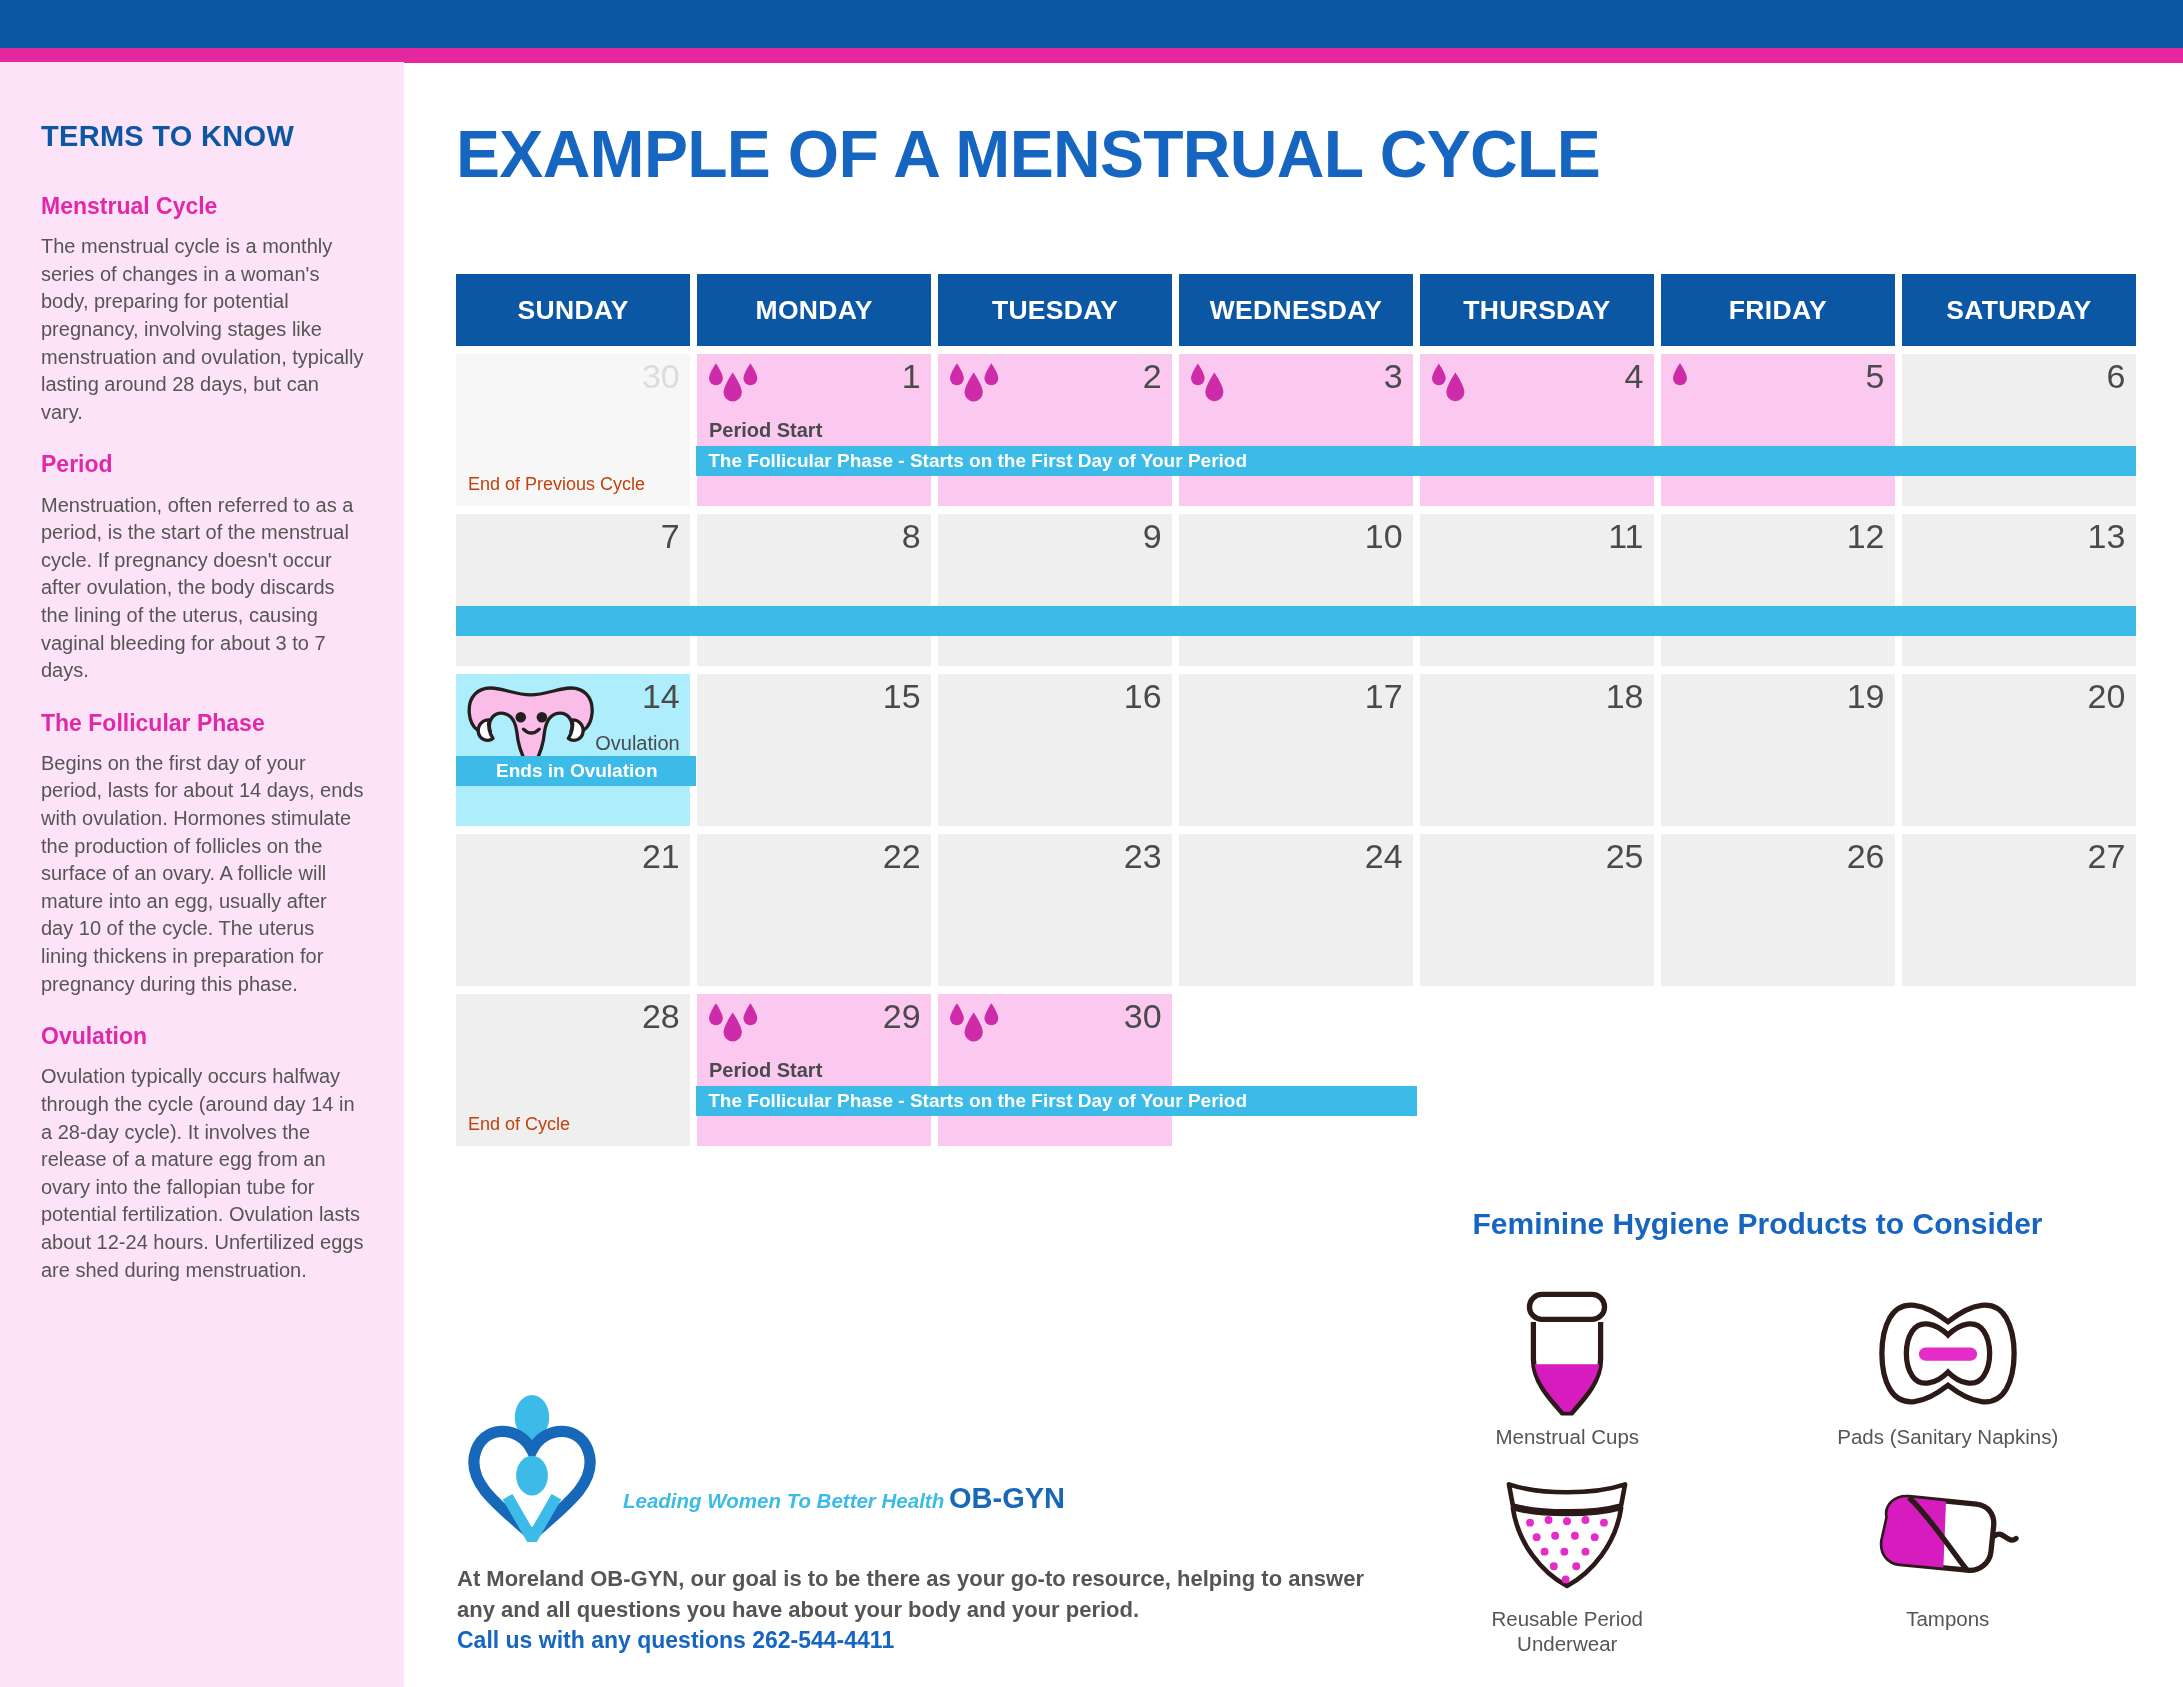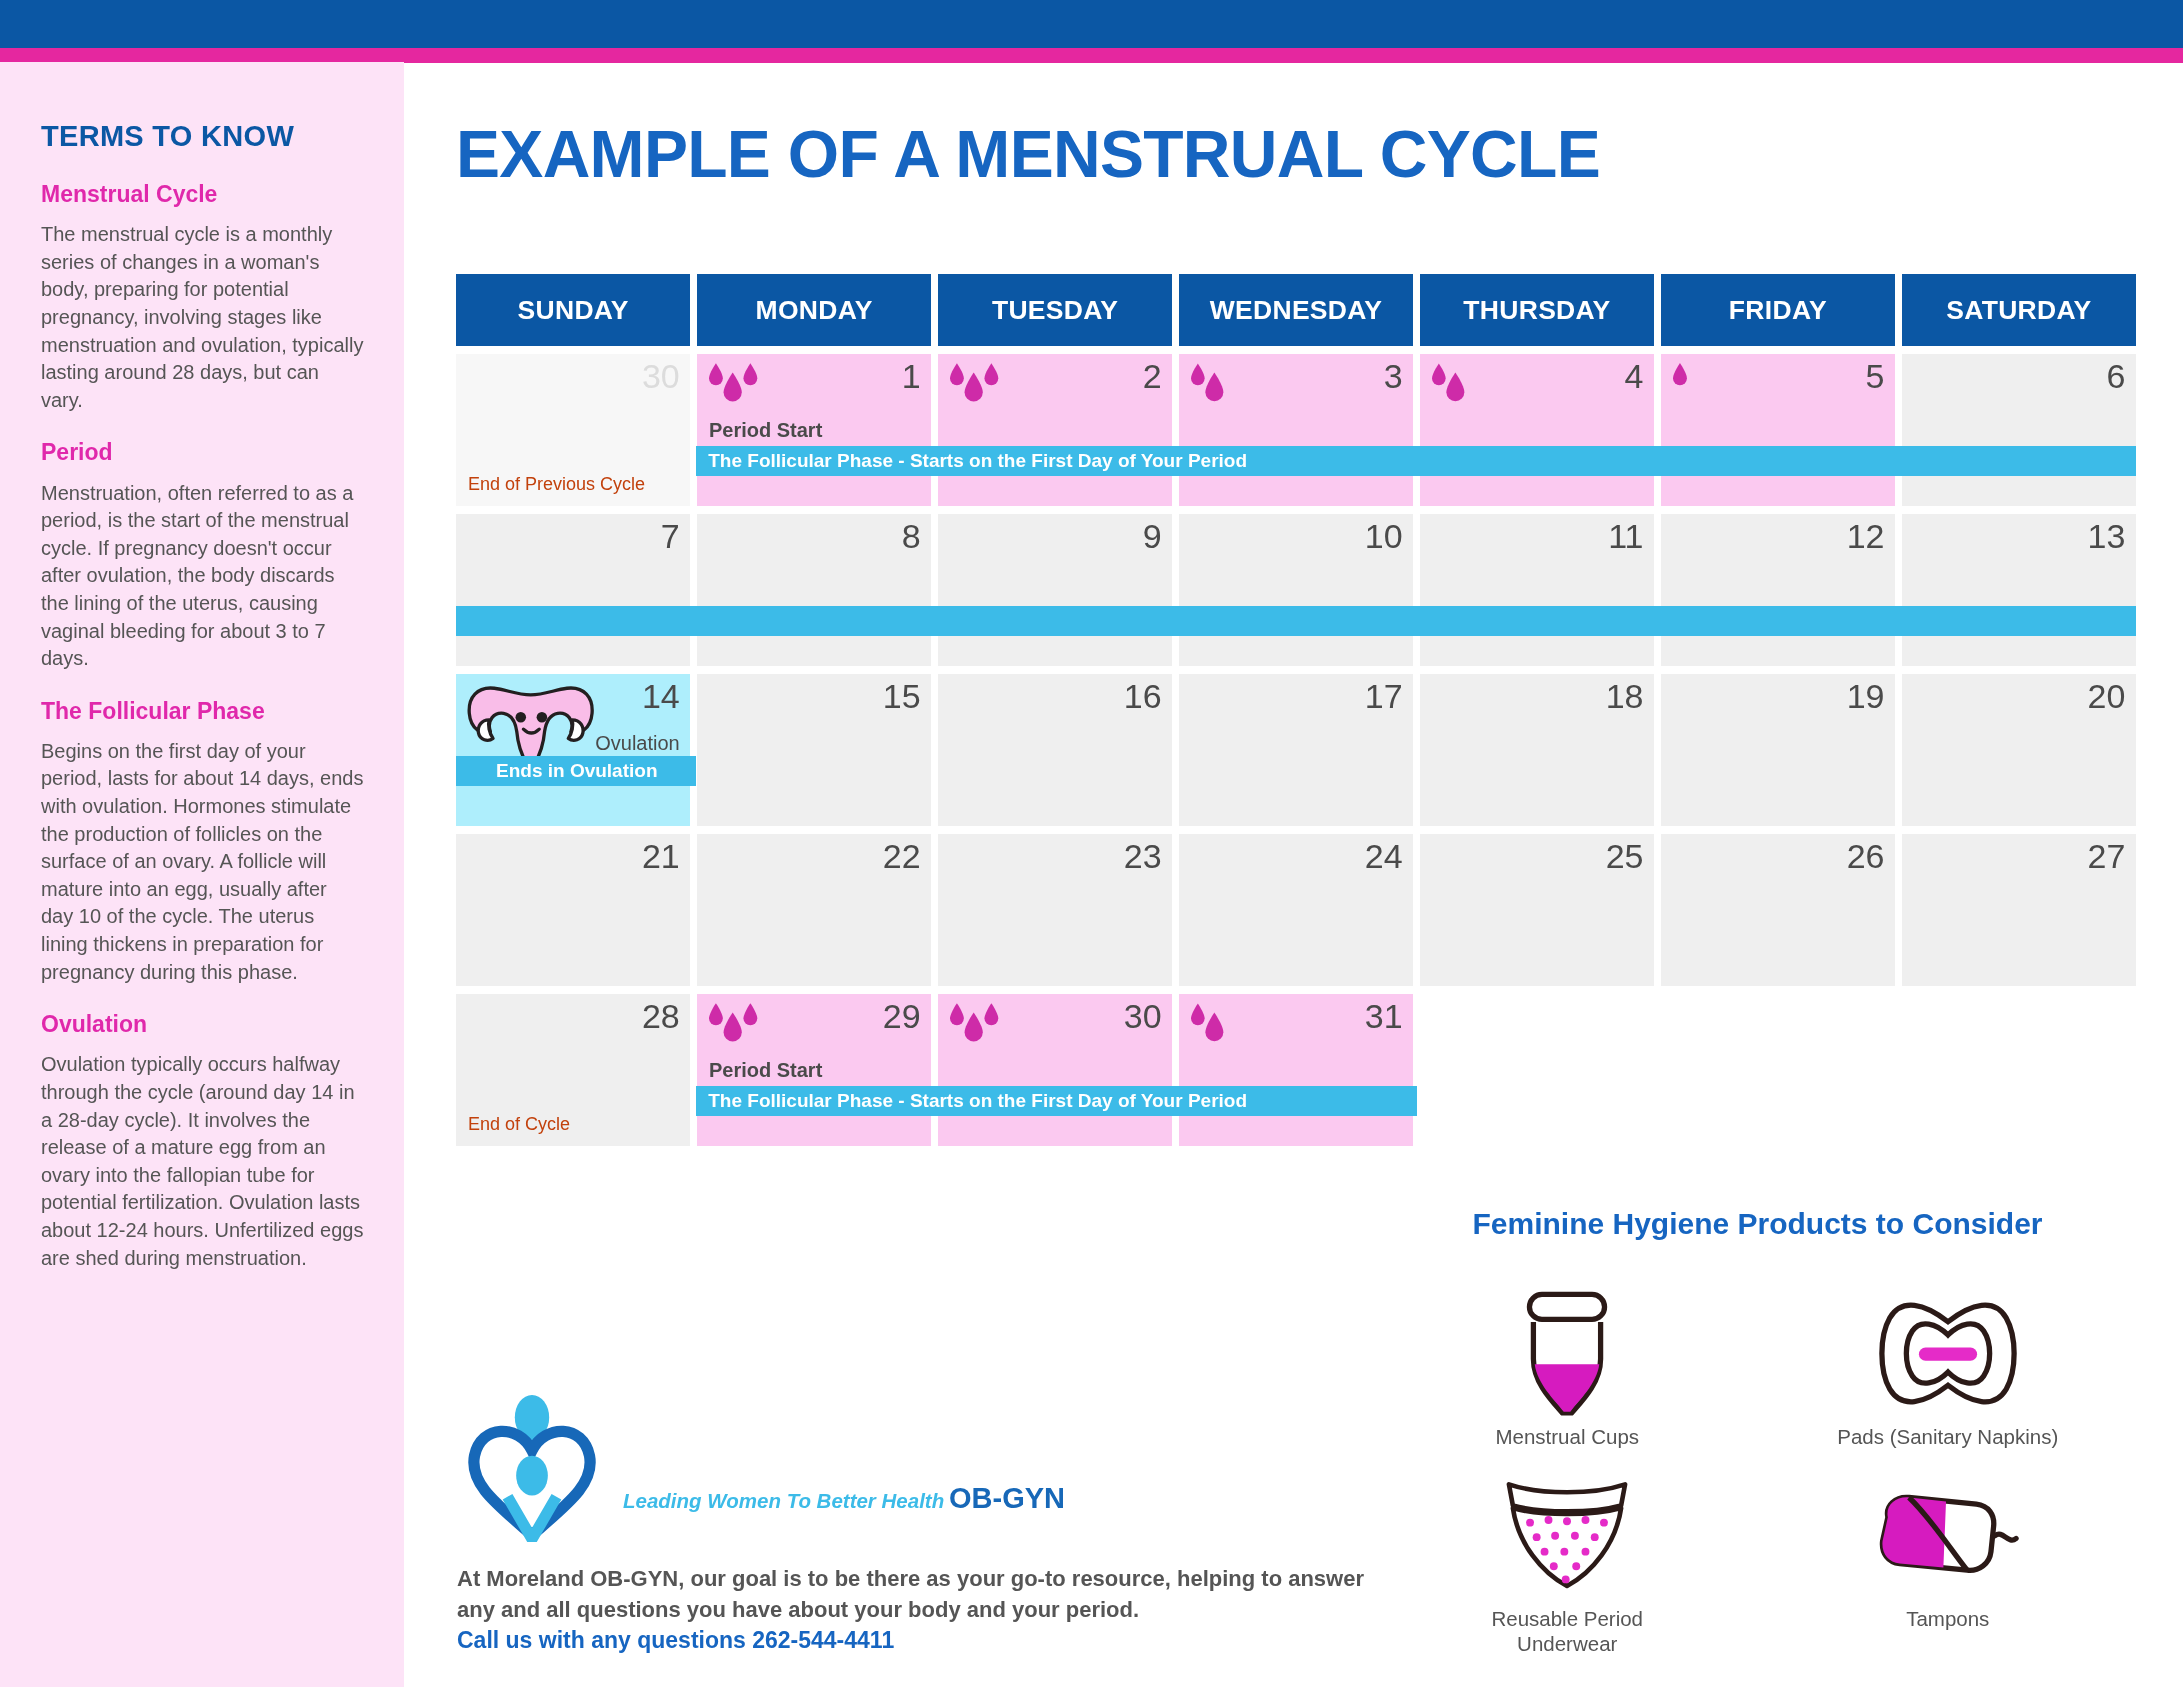--- a/index.html
+++ b/index.html
@@ -14,21 +14,21 @@
   #top-blue-bar   { position:absolute; left:0; top:0;  width:2183px; height:48px;  background:#0b57a4; }
   #top-pink-bar   { position:absolute; left:0; top:48px; width:2183px; height:14.6px; background:#e5279f; }
 
   
   #sidebar {
     position:absolute; left:0; top:62px; width:404px; height:1625px;
     background:#fde3f7; padding:58px 40px 0 41px;
   }
   #sidebar-title {
     color:#0b57a4; font-size:29px; font-weight:bold; letter-spacing:0.3px;
-    margin-bottom:28px;
+    margin-bottom:40px;
   }
   .term-head {
     color:#e028ab; font-size:23px; font-weight:bold; margin-bottom:13.2px;
   }
   .term-body {
     color:#555555; font-size:20px; line-height:1.38; margin-bottom:25px;
   }
 
   
   #main { position:absolute; left:404px; top:62px; width:1780px; height:1625px; }
@@ -326,29 +326,20 @@
           </div>
           <div class="day-cell period">
             <div class="drops">
               <svg width="53" height="44" viewBox="0 0 80 66">
                 <path transform="translate(0,0) scale(0.95)" d="M11 0 C11 0 22 16 22 24 A11 11 0 0 1 0 24 C0 16 11 0 11 0 Z" fill="#ce2ba8"></path>
                 <path transform="translate(22,14) scale(1.25)" d="M11 0 C11 0 22 16 22 24 A11 11 0 0 1 0 24 C0 16 11 0 11 0 Z" fill="#ce2ba8"></path>
                 <path transform="translate(52,0) scale(0.95)" d="M11 0 C11 0 22 16 22 24 A11 11 0 0 1 0 24 C0 16 11 0 11 0 Z" fill="#ce2ba8"></path>
               </svg>
             </div>
             <div class="daynum">30</div>
-          </div>
-          <div class="day-cell period">
-            <div class="drops">
-              <svg width="34" height="44" viewBox="0 0 52 66">
-                <path transform="translate(0,0) scale(0.95)" d="M11 0 C11 0 22 16 22 24 A11 11 0 0 1 0 24 C0 16 11 0 11 0 Z" fill="#ce2ba8"></path>
-                <path transform="translate(22,14) scale(1.25)" d="M11 0 C11 0 22 16 22 24 A11 11 0 0 1 0 24 C0 16 11 0 11 0 Z" fill="#ce2ba8"></path>
-              </svg>
-            </div>
-            <div class="daynum">31</div>
           </div>
           <div class="day-cell" style="background: transparent;"></div>
           <div class="day-cell" style="background: transparent;"></div>
           <div class="day-cell" style="background: transparent;"></div>
           <div class="phase-bar" style="left: 14.3%; width: 42.9%; bottom: 30px;">
             <span>The Follicular Phase - Starts on the First Day of Your Period</span>
           </div>
         </div>
       </div>
   </div>

